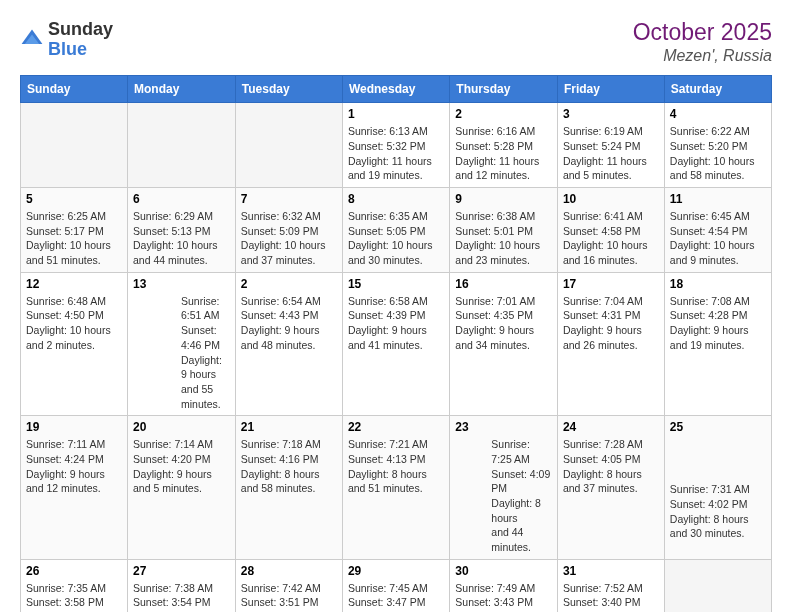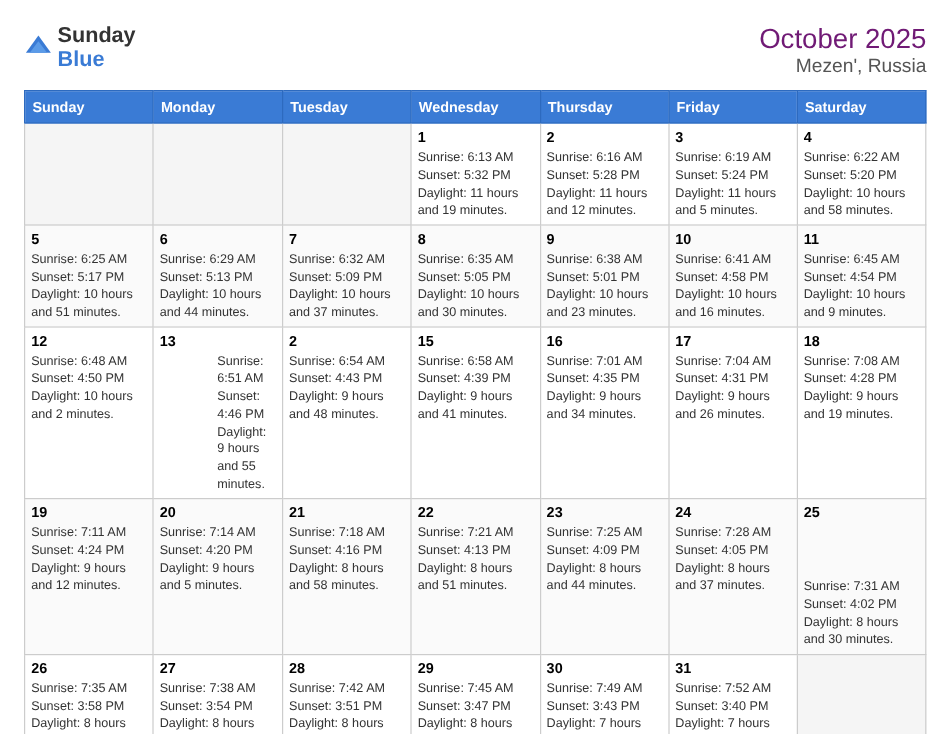--- a/index.html
+++ b/index.html
@@ -38,20 +38,21 @@
     .month-title {
       font-size: 23px;
       font-weight: 300;
       color: #701a75;
       line-height: 1.1;
     }
     .location {
       font-size: 16px;
       color: #555;
       margin-top: 2px;
+      font-style: italic;
     }
     table {
       width: 100%;
       border-collapse: collapse;
       font-size: 11px;
     }
     thead tr th {
       background: #3a7bd5;
       color: #fff;
       text-align: left;
@@ -281,21 +282,21 @@
         </td>
         <td>
           <span class="day-number">22</span>
           <div class="day-detail" style="white-space: pre-line;">Sunrise: 7:21 AM
 Sunset: 4:13 PM
 Daylight: 8 hours
 and 51 minutes.</div>
         </td>
         <td>
           <span class="day-number">23</span>
-          <div class="day-detail" style="white-space: pre-line;">Sunrise: 7:25 AM
+          <div class="day-detail" style="white-space: pre-line; margin-left: 36px;">Sunrise: 7:25 AM
 Sunset: 4:09 PM
 Daylight: 8 hours
 and 44 minutes.</div>
         </td>
         <td>
           <span class="day-number">24</span>
           <div class="day-detail" style="white-space: pre-line;">Sunrise: 7:28 AM
 Sunset: 4:05 PM
 Daylight: 8 hours
 and 37 minutes.</div>

